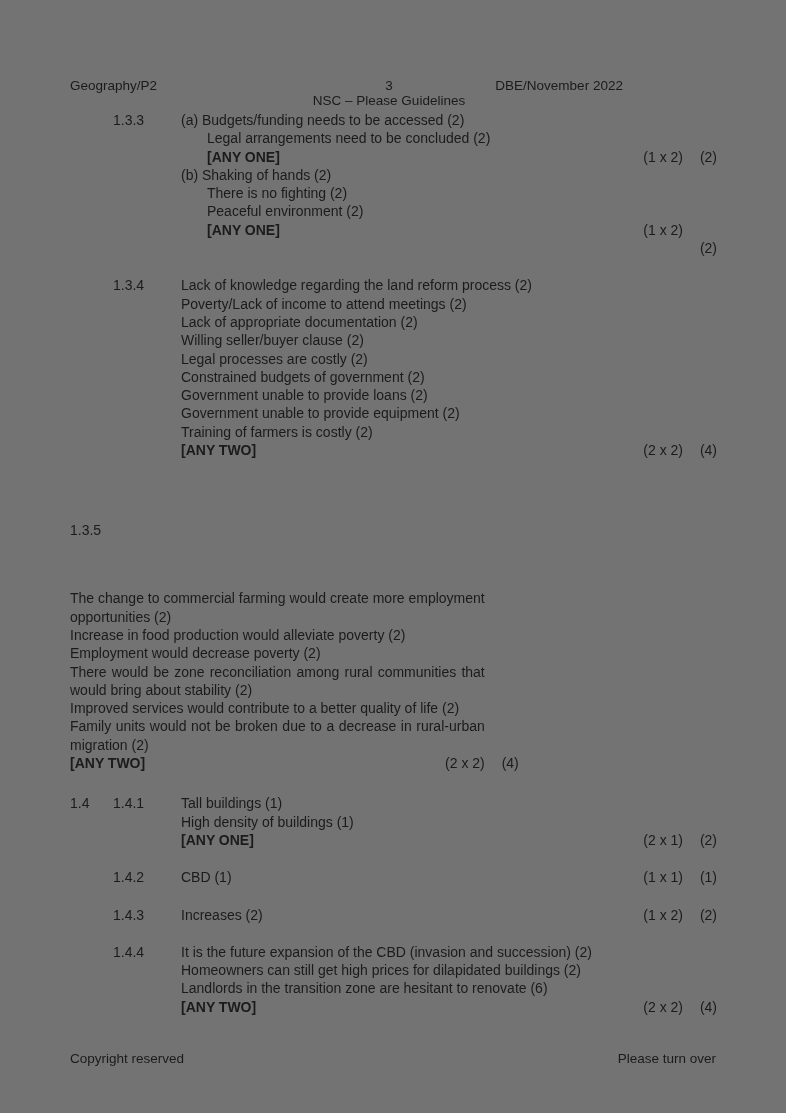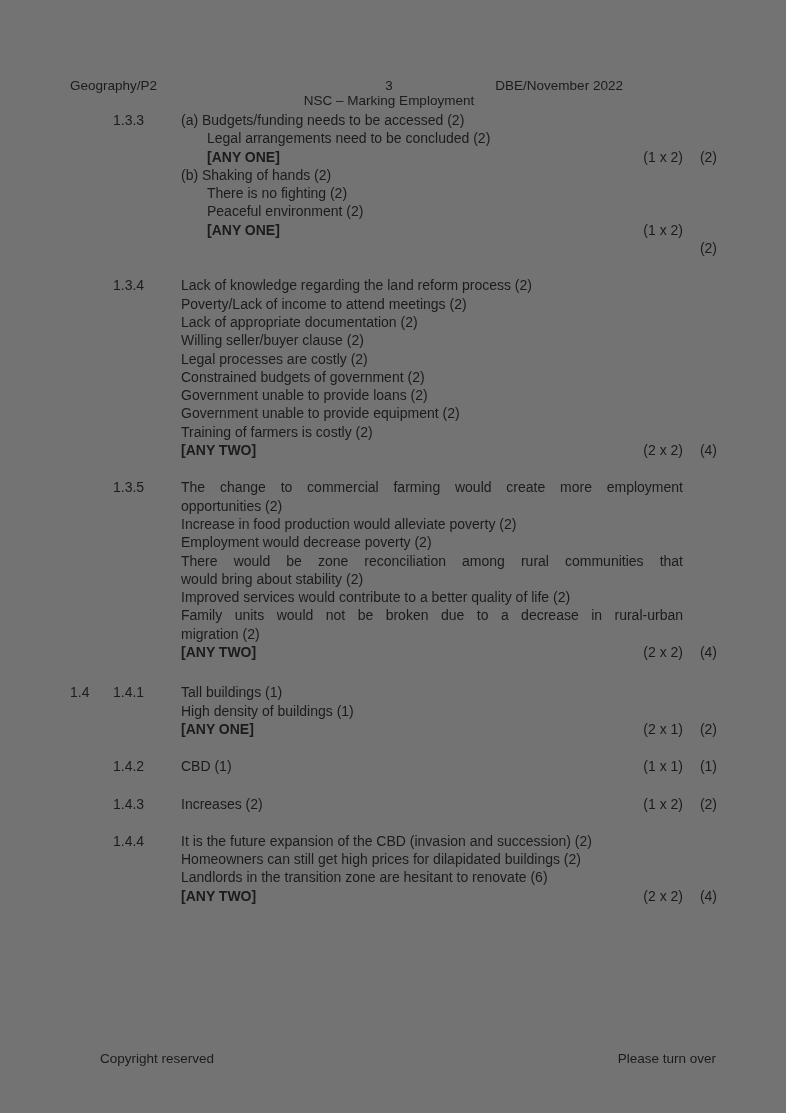--- a/index.html
+++ b/index.html
@@ -39,21 +39,21 @@
     position: absolute;
     top: 111px;
     left: 70px;
     width: 647px;
   }
   .block {
     display: flex;
     align-items: flex-start;
     margin-bottom: 19px;
   }
-  .block.gap-lg { margin-bottom: 22px; }
+  .block.gap-lg { margin-bottom: 22px; flex-direction: column; }
   .col-q   { flex: 0 0 43px; }
   .col-sub { flex: 0 0 68px; }
   .col-lines { flex: 1 1 auto; min-width: 0; }
 
   .line { display: flex; align-items: baseline; }
   .line .txt { flex: 1 1 auto; min-width: 0; white-space: pre-wrap; }
   .line .txt.ind { padding-left: 26px; }
   .line .txt.b { font-weight: bold; }
   .line .txt.just { text-align: justify; text-align-last: justify; }
   .line .calc { flex: 0 0 auto; white-space: nowrap; }
@@ -61,35 +61,34 @@
 
   
   .footer {
     position: absolute;
     top: 1050px;
     left: 70px;
     right: 70px;
     display: flex;
     justify-content: space-between;
     font-size: 13.5px;
-    margin-left: 30px;
   }
 </style>
 </head>
 <body>
 
 <div class="page">
 
   <div class="header">
     <div class="header-row1">
       <span class="header-left">Geography/P2</span>
       <span class="header-page">3</span>
       <span class="header-right">DBE/November 2022</span>
     </div>
-    <div class="header-row2">NSC – Marking Employment</div>
+    <div class="header-row2">NSC – Please Guidelines</div>
   </div>
 
   <div class="content">
       <div class="block">
         <div class="col-q"></div>
         <div class="col-sub">1.3.3</div>
         <div class="col-lines">
           <div class="line">
             <span class="txt">(a) Budgets/funding needs to be accessed (2)</span>
             <span class="total"></span>

